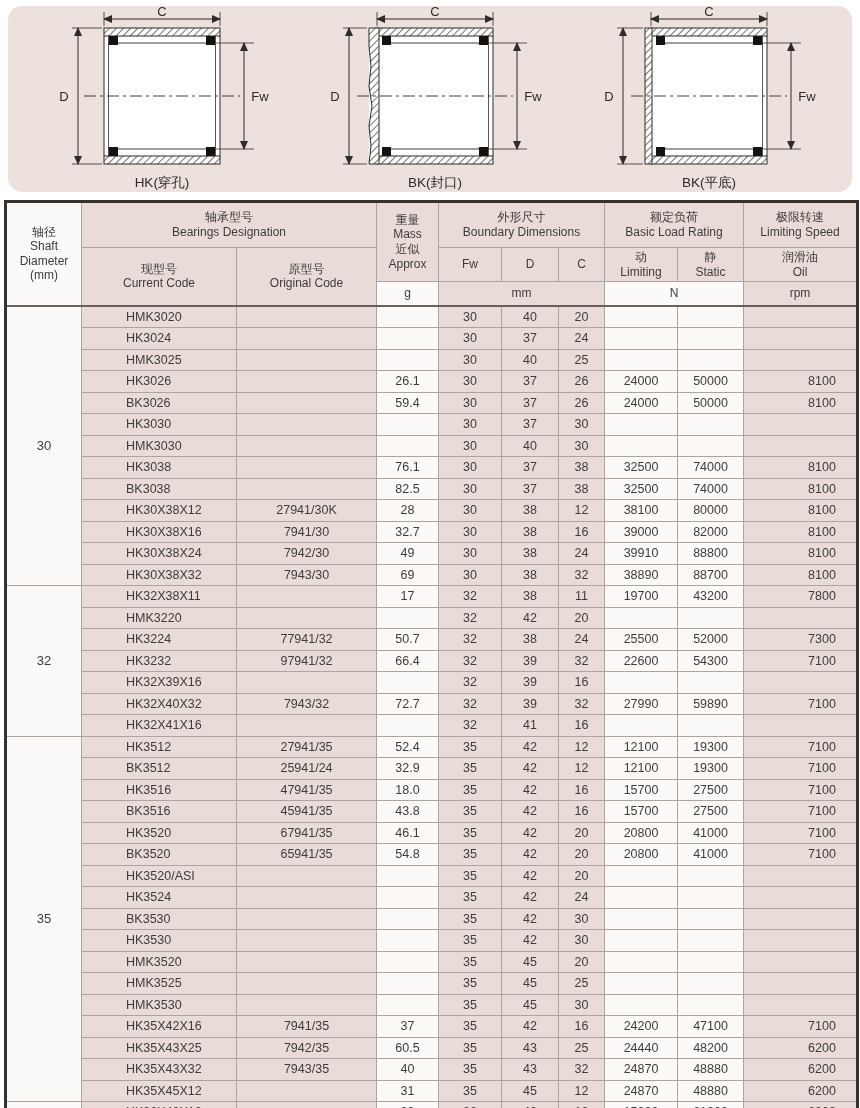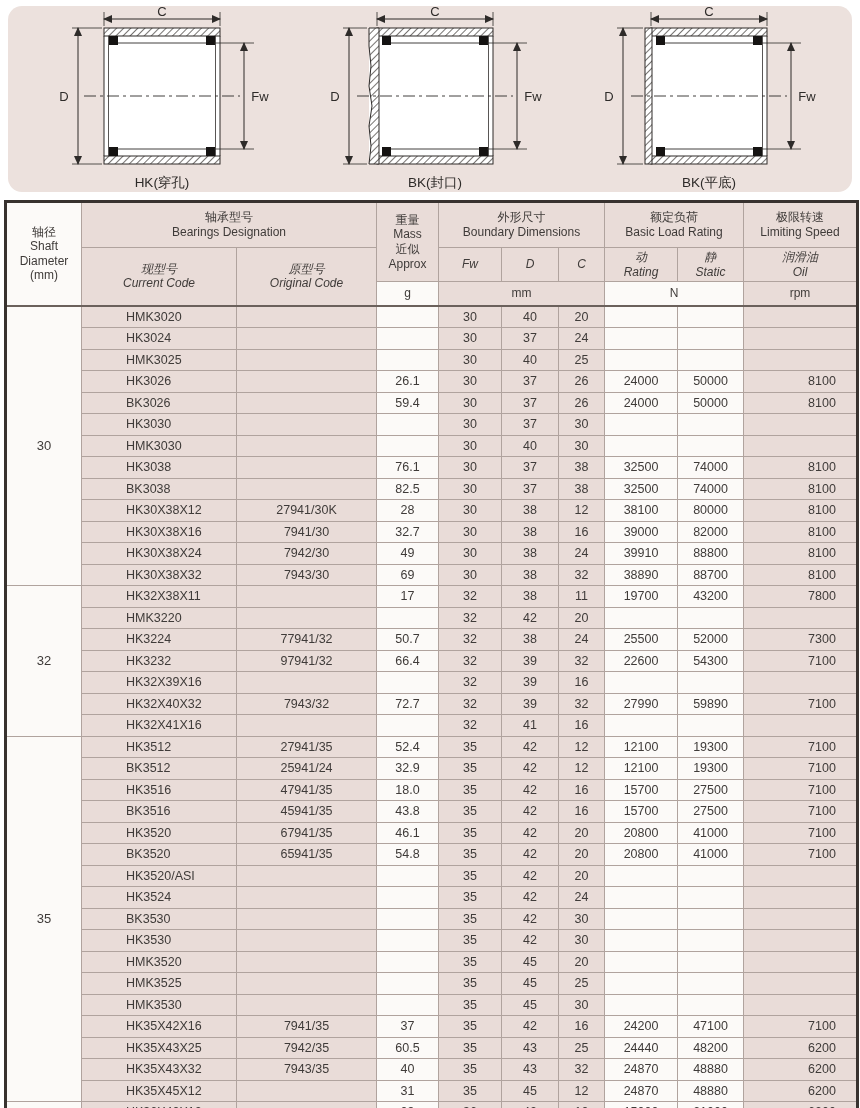--- a/index.html
+++ b/index.html
@@ -27,21 +27,21 @@
   }
   th,td{
     border:1px solid var(--thin);font-weight:400;color:var(--text);
     text-align:center;vertical-align:middle;padding:0;overflow:hidden;white-space:nowrap;
   }
   thead th{background:var(--pink);font-size:12px;line-height:1.22;}
   thead{border-bottom:2px solid #6b615c;}
   th.hx-shaft{background:var(--white-cell);}
   th.hx-unit-g, th.hx-unit-n{background:var(--white-cell);}
   .hx-bandA{height:46px;}
-  .hx-bandB{height:34px;font-style:italic;}
+  .hx-bandB{height:34px;}
   .hx-bandC{height:24px;font-size:13px;}
   tbody td{height:20.5px;font-size:12.5px;}
   td.col-shaft{background:var(--white-cell);font-size:13px;}
   td.col-current{background:var(--pink);text-align:left;padding-left:44px;}
   td.col-original{background:var(--pink);margin-top:16px;}
   td.col-mass{background:var(--white-cell);}
   td.col-fw,td.col-d,td.col-c{background:var(--pink);}
   td.col-dyn,td.col-stat{background:var(--white-cell);}
   td.col-oil{background:var(--pink);padding-left:44px;}
   tr.group-start td{border-top:1.6px solid var(--group);}
@@ -229,21 +229,21 @@
         </th>
         <th rowspan="2">
           <div>原型号</div>
           <div>Original Code</div>
         </th>
         <th>Fw</th>
         <th>D</th>
         <th>C</th>
         <th>
           <div>动</div>
-          <div>Rating</div>
+          <div>Limiting</div>
         </th>
         <th>
           <div>静</div>
           <div>Static</div>
         </th>
         <th>
           <div>润滑油</div>
           <div>Oil</div>
         </th>
       </tr>

